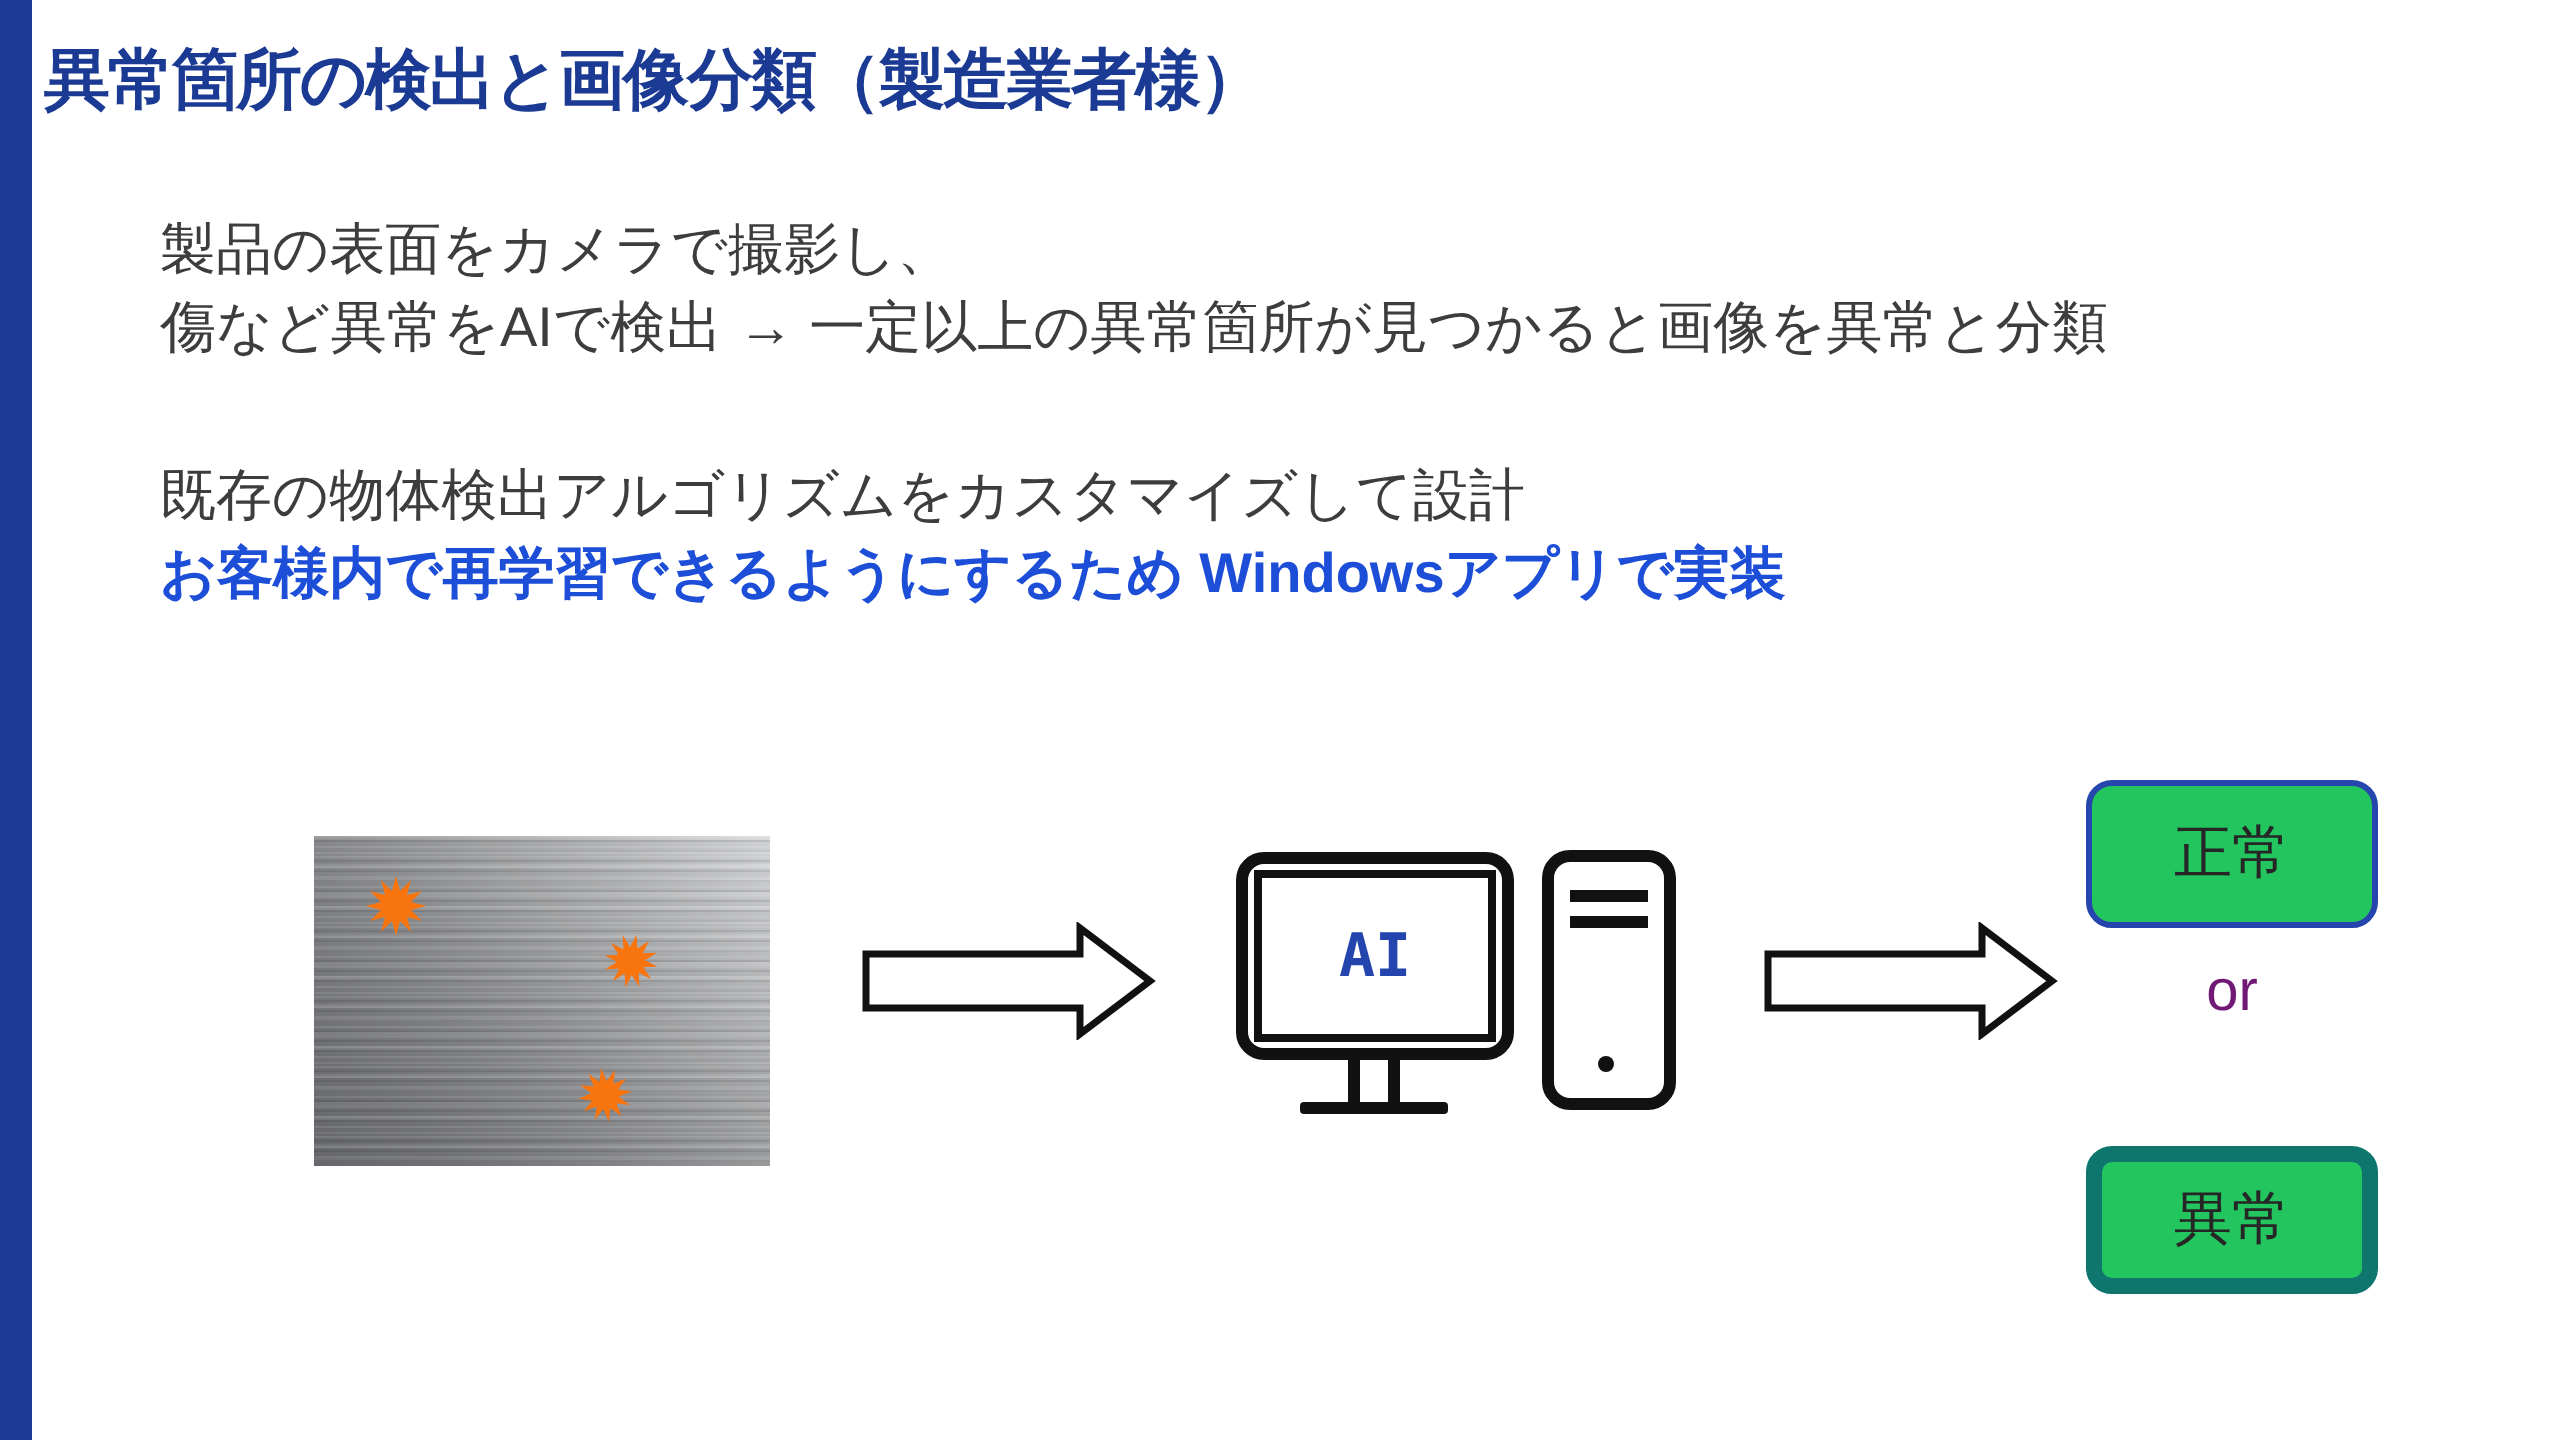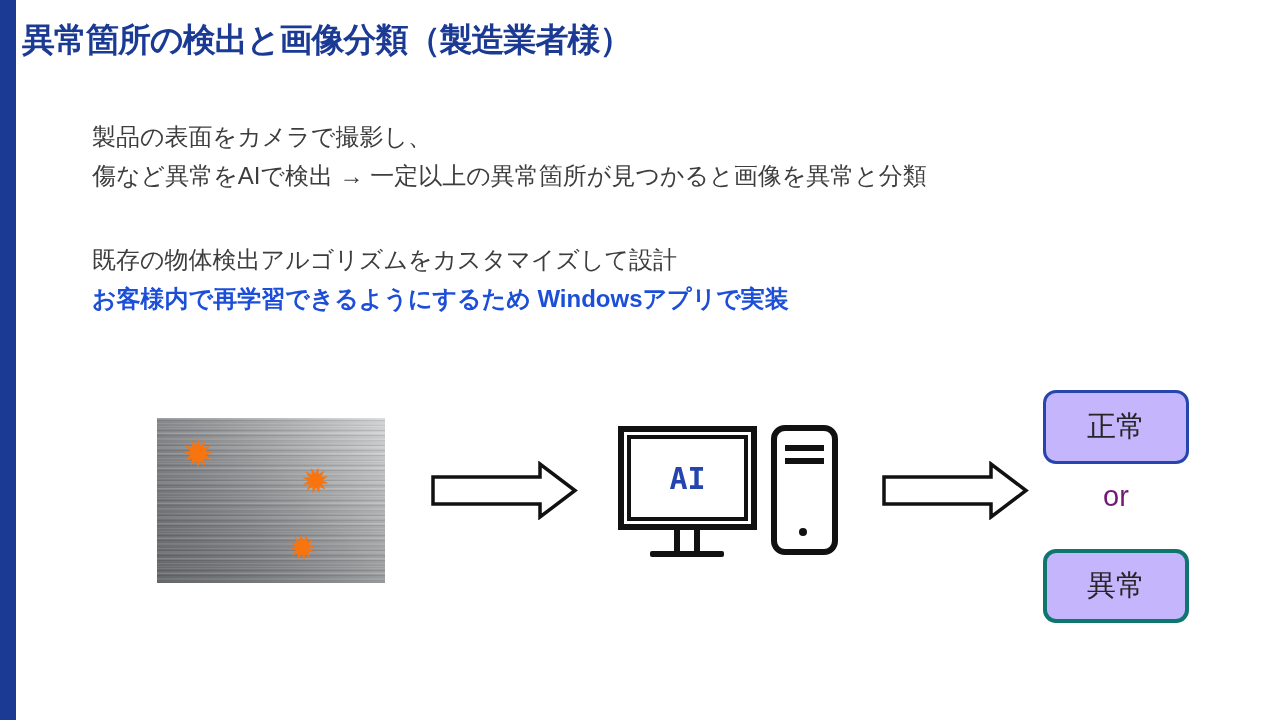--- a/index.html
+++ b/index.html
@@ -7,21 +7,21 @@
     position:relative; width:1280px; height:720px; background:#ffffff;
     font-family:"Liberation Sans","DejaVu Sans",sans-serif; overflow:hidden;
   }
   .accent-bar { position:absolute; left:0; top:0; width:16px; height:720px; background:#1b3a94; }
 
   .title {
     position:absolute; left:22px; top:12px; margin:0;
     font-size:33px; font-weight:bold; color:#1b3a94; line-height:56px; letter-spacing:-1px;
   }
 
-  .para { position:absolute; left:76px; margin:16px; font-size:24px; color:#3d3d3d; line-height:39px; }
+  .para { position:absolute; left:76px; margin:4px; font-size:28px; color:#3d3d3d; line-height:39px; }
   .para-intro  { top:101px; }
   .para-design { top:224px; }
   .line { display:block; }
   .line-highlight { color:#1d4ed8; font-weight:bold;text-align:right; }
 
   
   .plate {
     position:absolute; left:157px; top:418px; width:228px; height:165px;
     background:linear-gradient(225deg,#d9dadc 0%,#bcbdbf 20%,#9b9c9e 45%,#87888c 62%,#757679 82%,#696a6e 100%);
   }
@@ -48,21 +48,21 @@
   .starburst-2 { left:145px; top:49px;  width:27px; height:27px; transform:rotate(12deg); }
   .starburst-3 { left:132px; top:116px; width:27px; height:27px; transform:rotate(-8deg); }
 
   .flow-arrow { position:absolute; width:148px; height:59px; }
   .flow-arrow-1 { left:430px; top:461px; }
   .flow-arrow-2 { left:881px; top:461px; }
 
   
   .monitor {
     position:absolute; left:618px; top:426px; width:139px; height:104px;
-    box-sizing:border-box; border:6px solid #111; border-radius:0; background:#fff; padding:3px;
+    box-sizing:border-box; border:6px solid #111; border-radius:14px; background:#fff; padding:3px;
   }
   .screen {
     width:100%; height:100%; box-sizing:border-box; border:4px solid #111;
     display:flex; align-items:center; justify-content:center; background:#fff;
   }
   .ai-label { font-family:"DejaVu Sans Mono","Liberation Mono",monospace; font-weight:bold; font-size:30px; color:#2545ae; }
   .stand-neck {
     position:absolute; left:674px; top:530px; width:26px; height:22px; box-sizing:border-box;
     border-left:6px solid #111; border-right:6px solid #111; background:#fff;
   }
@@ -72,25 +72,25 @@
     box-sizing:border-box; border:6px solid #111; border-radius:14px; background:#fff;
   }
   .tower-slit { position:absolute; left:8px; width:39px; height:6px; background:#111; }
   .tower-slit-1 { top:14px; }
   .tower-slit-2 { top:27px; }
   .power-dot { position:absolute; left:22px; top:97px; width:8px; height:8px; border-radius:50%; background:#111; }
 
   
   .result-box {
     position:absolute; left:1043px; width:146px; height:74px; box-sizing:border-box;
-    border-radius:13px; background:#c4b5fd; display:flex; align-items:center; justify-content:center;
+    border-radius:13px; background:#22c55e; display:flex; align-items:center; justify-content:center;
     font-size:29px; color:#262626;
   }
   .result-normal   { top:390px; border:3px solid #2646ad; }
-  .result-abnormal { top:549px; border:4px solid #0f766e; }
+  .result-abnormal { top:573px; border:8px solid #0f766e; }
   .or-label { position:absolute; left:1043px; top:480px; width:146px; text-align:center; font-size:29px; color:#701a75; }
 </style>
 </head>
 <body>
 
 <div class="slide">
 
   <div class="accent-bar"></div>
 
   <h1 class="title">異常箇所の検出と画像分類（製造業者様）</h1>

